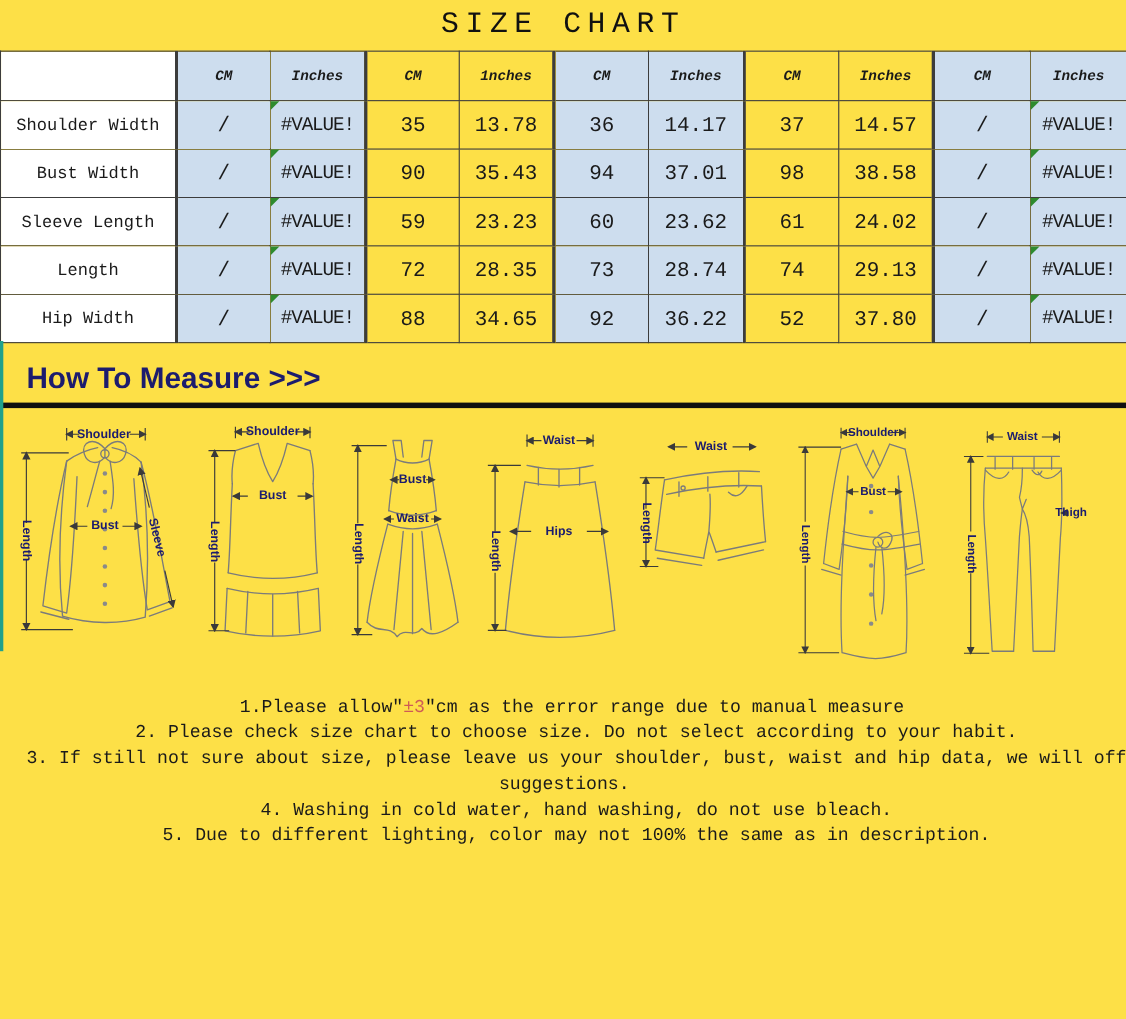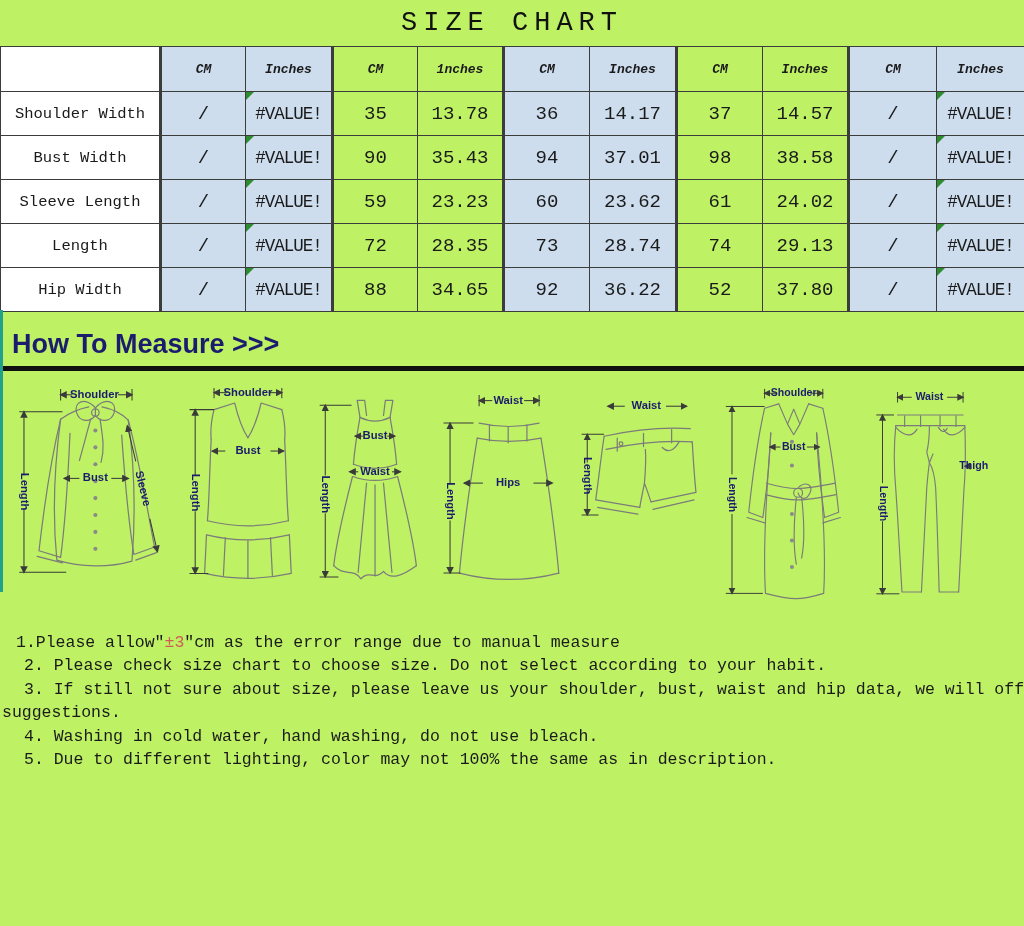--- a/index.html
+++ b/index.html
@@ -1,16 +1,16 @@
 <!DOCTYPE html>
 <html><head>
 <meta charset="utf-8">
 <style>
   html,body{margin:0;padding:0;background:#fff;}
-  .page{width:1024px;height:926px;position:relative;background:#bef264;overflow:hidden;
+  .page{width:1024px;height:926px;position:relative;background:#fde047;overflow:hidden;
         font-family:"Liberation Mono",monospace;color:#1a1a1a;}
   
   .title{height:46px;display:flex;align-items:center;justify-content:center;
          font-family:"Liberation Mono",monospace;font-size:27px;letter-spacing:6px;color:#111;}
   
   table.size-table{border-collapse:collapse;table-layout:fixed;width:1024px;}
   .size-table th,.size-table td{border:1.6px solid #3c3c3c;text-align:center;vertical-align:middle;
         position:relative;padding:0;font-family:"Liberation Mono",monospace;font-weight:normal;}
   .size-table .group-start{border-left-width:3px;}
   .size-table .corner{background:#fff;}
@@ -18,31 +18,31 @@
   .size-table tr.units th{height:44px;font-size:13px;font-weight:bold;font-style:italic;}
   .size-table tbody td{height:43px;font-size:19px;}
   .size-table td.row-label{font-size:15.5px;background:#fff;}
   .size-table .blue{background:#cdddee;}
   .size-table td.err{font-size:17.5px;letter-spacing:-1px;}
   .size-table td.err::before{content:"";position:absolute;top:0;left:0;width:0;height:0;
         border-top:8px solid #2e8b2e;border-right:8px solid transparent;}
   
   .measure{position:relative;padding-top:16px;}
   .accent-line{position:absolute;left:0;top:-2px;width:3px;height:282px;background:#1fa18c;}
-  .htm-heading{padding-left:12px;font-family:"Liberation Sans",sans-serif;font-weight:bold;
+  .htm-heading{padding-left:24px;font-family:"Liberation Sans",sans-serif;font-weight:bold;
         font-size:27px;color:#1c1c6e;line-height:32px;}
   .divider{height:5px;background:#101010;margin-top:6px;}
   .diagrams{display:flex;justify-content:space-between;align-items:flex-start;
         padding:8px 20px 0 8px;height:238px;}
   .g{stroke:#7b7b7b;fill:none;stroke-width:1.3;stroke-linecap:round;stroke-linejoin:round;}
   .m{stroke:#3a3a3a;fill:none;stroke-width:1.1;}
   .lb{fill:#1c1c6e;font-family:"Liberation Sans",sans-serif;font-weight:bold;font-size:12px;
       text-anchor:middle;dominant-baseline:middle;}
   
-  .notes{margin-top:14px;font-size:16.5px;line-height:23.4px;color:#1a1a1a;}
+  .notes{margin-top:14px;font-size:16.5px;line-height:23.4px;color:#1a1a1a;text-align:center;}
   .note-line{white-space:pre;}
   .indent1{padding-left:16px;}
   .indent2{padding-left:24px;}
   .indent0{padding-left:2px;}
   .tol{color:#cf5b56;}
 </style>
 </head>
 <body>
 
 <div class="page">

